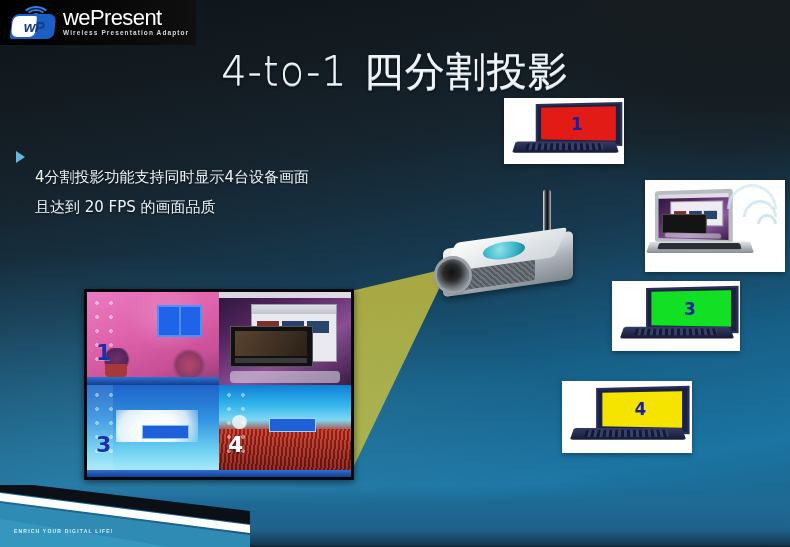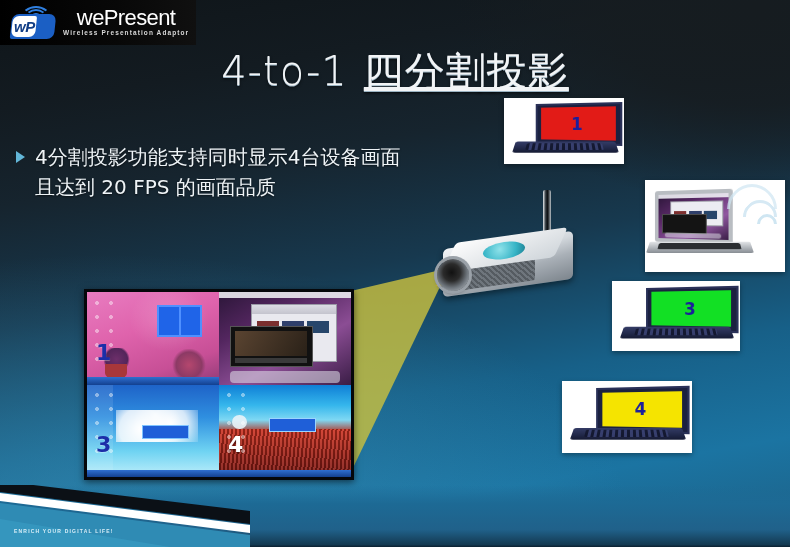--- a/index.html
+++ b/index.html
@@ -33,55 +33,56 @@
   }
   .wp-mark .badge{
     position:absolute;left:2px;top:9px;width:44px;height:25px;border-radius:7px 7px 7px 2px;
     background:#1b5fc4;transform:skewX(-6deg);
   }
   .wp-mark .badge-in{
     position:absolute;left:3px;top:11px;width:24px;height:21px;border-radius:6px 2px 6px 6px;
     background:#fff;transform:skewX(-6deg);
   }
   .wp-mark .wp-txt{
-    position:absolute;left:5px;top:11px;width:40px;height:21px;line-height:21px;
+    position:absolute;left:5px;top:11px;width:40px;height:21px;line-height:21px;text-align:center;
     font-size:15px;font-weight:bold;font-style:italic;color:#123e86;letter-spacing:-.5px;
   }
   .wp-mark .wave{position:absolute;left:12px;top:0px;width:26px;height:13px;overflow:hidden;}
   .wp-mark .wave i{
     position:absolute;border:2px solid #2f7fe0;border-bottom-color:transparent;
     border-left-color:transparent;border-right-color:transparent;border-radius:50%;
   }
   .wp-mark .wave i:nth-child(1){left:9px;top:8px;width:8px;height:8px;}
   .wp-mark .wave i:nth-child(2){left:4px;top:4px;width:18px;height:14px;}
   .wp-mark .wave i:nth-child(3){left:0px;top:1px;width:26px;height:20px;}
   .wp-words{margin-left:6px;}
-  .wp-words .w1{font-size:22px;color:#fff;letter-spacing:-.6px;line-height:20px;font-weight:500;text-align:center;}
+  .wp-words .w1{font-size:22px;color:#fff;letter-spacing:-.6px;line-height:20px;font-weight:500;}
   .wp-words .w2{font-size:6.5px;color:#d8d8d8;letter-spacing:1.1px;font-weight:bold;line-height:10px;}
 
   
   .title{
     position:absolute;left:0;right:0;top:44px;text-align:center;
     font-size:40px;color:#f2f4f6;letter-spacing:1px;
     text-shadow:0 1px 0 #9bb3c2, 0 2px 3px rgba(0,0,0,.65);
     white-space:nowrap;
   }
   .title .lat{font-family:"DejaVu Sans",sans-serif;font-weight:300;}
-  .title .cjk{font-family:"DejaVu Sans","Liberation Sans",sans-serif;margin-left:16px;text-decoration:underline;}
+  .title .cjk{font-family:"DejaVu Sans","Liberation Sans",sans-serif;margin-left:16px;}
 
   
   .bullet-row{position:absolute;left:14px;top:142px;width:500px;display:flex;}
   .bullet-mark{
     width:0;height:0;border-left:9px solid #63b7d8;border-top:6px solid transparent;
     border-bottom:6px solid transparent;margin:9px 10px 0 2px;flex:0 0 auto;
   }
   .bullet-text{
-    font-size:20px;line-height:30px;color:#eef3f6;
+    font-size:15px;line-height:30px;color:#eef3f6;
     text-shadow:0 1px 2px rgba(0,0,0,.6);
     font-family:"DejaVu Sans","Liberation Sans",sans-serif;
+    margin-top:20px;
   }
   .bullet-text .l2{display:block;}
 
   
   .beam{position:absolute;left:0;top:0;width:790px;height:547px;pointer-events:none;}
 
   
   .screen{
     position:absolute;left:84px;top:289px;width:264px;height:185px;
     border:3px solid #05070a;box-shadow:0 2px 7px rgba(0,0,0,.55);

